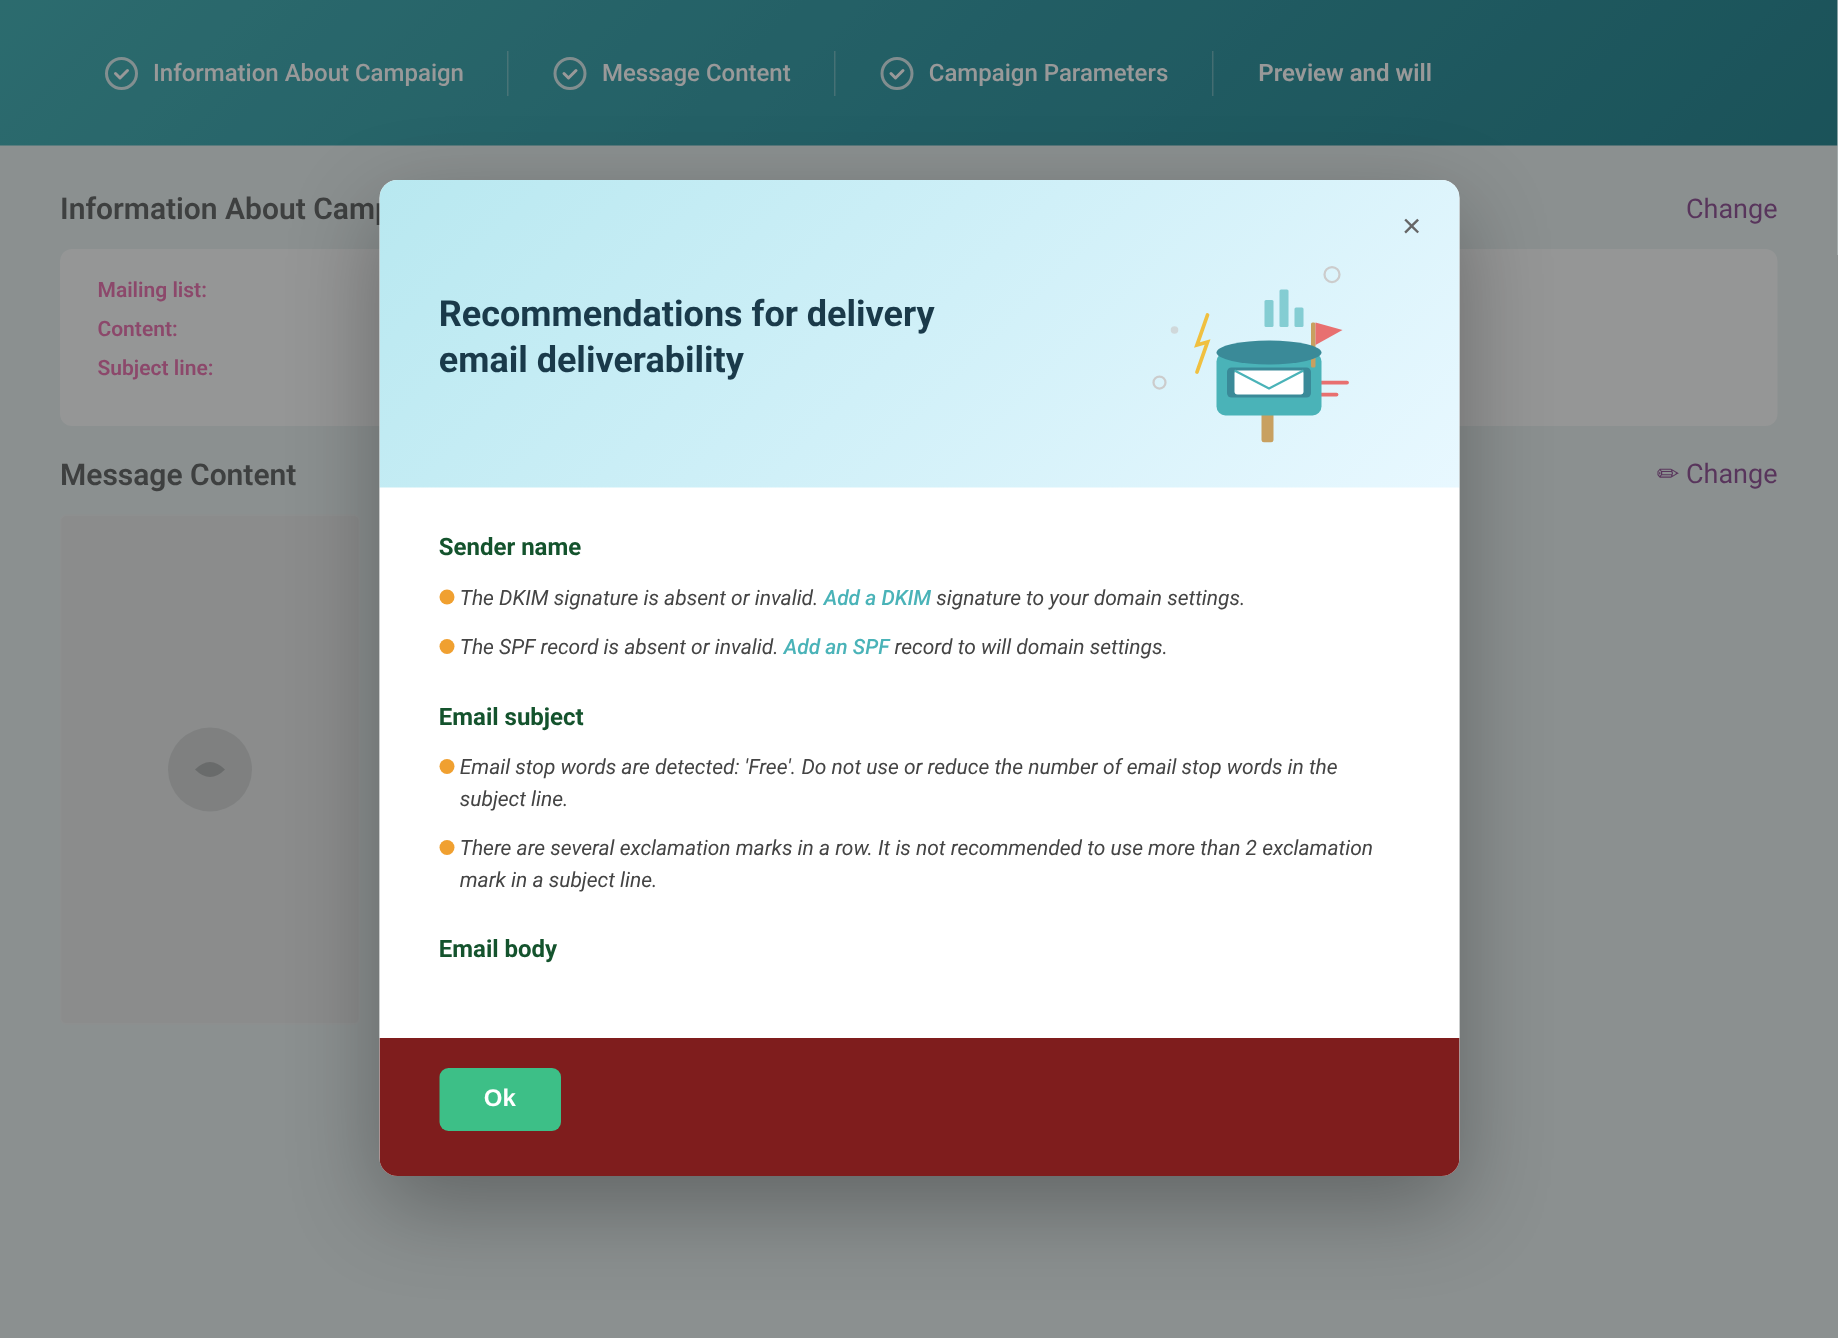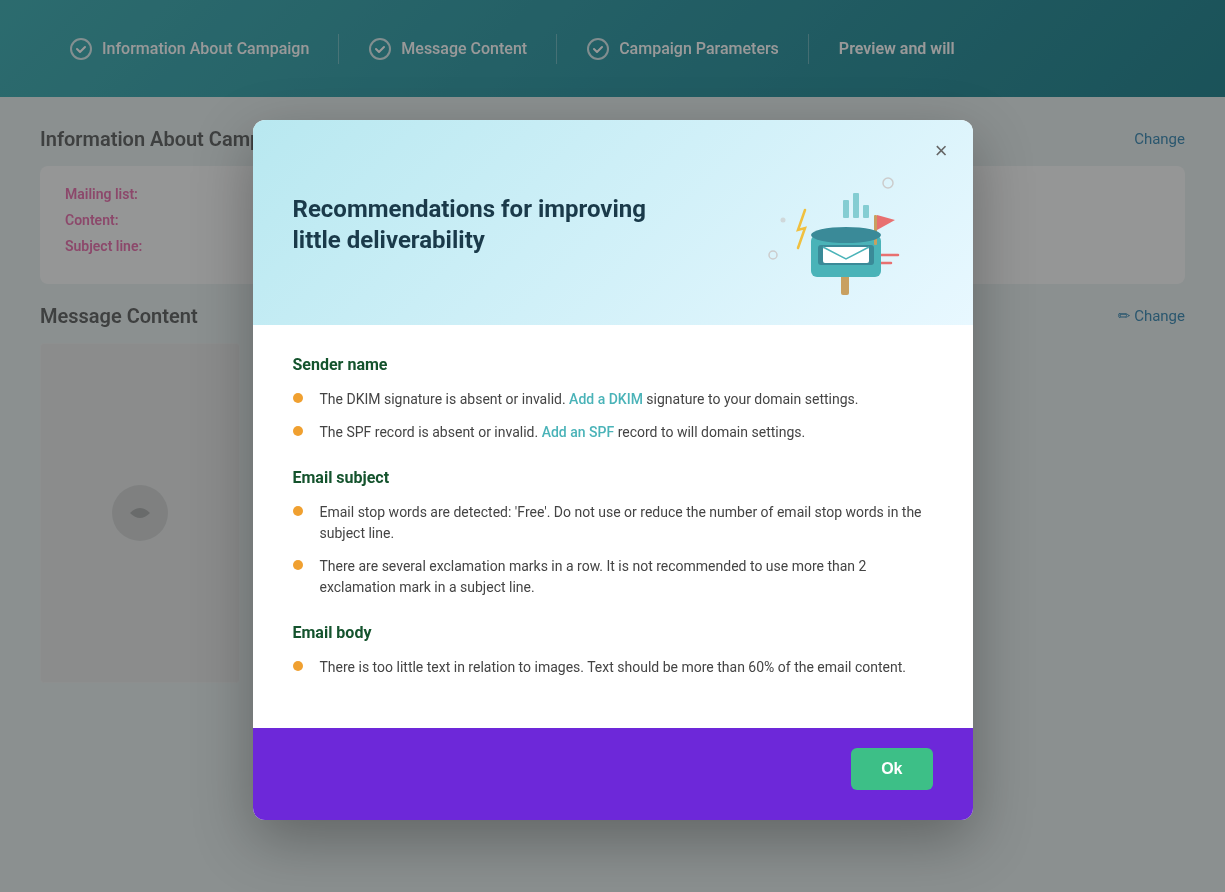--- a/index.html
+++ b/index.html
@@ -74,23 +74,23 @@
       justify-content: space-between;
       align-items: center;
       margin-bottom: 15px;
     }
     .section-title {
       font-size: 20px;
       font-weight: 600;
       color: #333;
     }
     .change-link {
-      color: #0369a1;
+      color: #701a75;
       text-decoration: none;
-      font-size: 15px;
+      font-size: 18px;
       display: flex;
       align-items: center;
       gap: 5px;
     }
     .info-section {
       background: white;
       border-radius: 8px;
       padding: 20px 25px;
       margin-bottom: 20px;
     }
@@ -173,44 +173,45 @@
       color: #14532d;
       margin-bottom: 15px;
     }
     .rec-list {
       list-style: none;
       margin-bottom: 25px;
     }
     .rec-list li {
       display: flex;
       align-items: flex-start;
-      gap: 17px;
+      gap: 4px;
       margin-bottom: 12px;
       font-size: 14px;
       color: #444;
       line-height: 1.5;
+      font-style: italic;
     }
     .bullet {
       width: 10px;
       height: 10px;
       border-radius: 50%;
       background: #f0a030;
       flex-shrink: 0;
       margin-top: 4px;
     }
     .link-text {
       color: #4ab3b8;
       text-decoration: none;
       font-weight: 500;
     }
     .modal-footer {
       padding: 20px 40px 30px;
       display: flex;
-      justify-content: flex-end;
-      background: #6d28d9;
+      justify-content: flex-start;
+      background: #7f1d1d;
     }
     .ok-button {
       background: #3dbf87;
       color: white;
       border: none;
       border-radius: 6px;
       padding: 12px 30px;
       font-size: 16px;
       font-weight: 600;
       cursor: pointer;
@@ -296,21 +297,21 @@
       <span class="bg-text">r improving email delivery.</span>
     </div>
   </div>
 </div>
 
 <div class="overlay"></div>
 
 <div class="modal">
 
   <div class="modal-header">
-    <h2 class="modal-title">Recommendations for improving little deliverability</h2>
+    <h2 class="modal-title">Recommendations for delivery email deliverability</h2>
     <button class="modal-close">×</button>
 
     <div class="mailbox-container">
       <svg width="200" height="140" viewBox="0 0 200 140" xmlns="http://www.w3.org/2000/svg">
 
         <circle cx="155" cy="28" r="5" fill="none" stroke="#ccc" stroke-width="1.5"></circle>
         <circle cx="40" cy="100" r="4" fill="none" stroke="#ccc" stroke-width="1.5"></circle>
 
         <path d="M72 55 L65 75 L72 73 L65 93" stroke="#f0c040" stroke-width="2.5" fill="none" stroke-linecap="round"></path>
 
@@ -369,23 +370,19 @@
         <span>Email stop words are detected: 'Free'. Do not use or reduce the number of email stop words in the subject line.</span>
       </li>
       <li>
         <span class="bullet"></span>
         <span>There are several exclamation marks in a row. It is not recommended to use more than 2 exclamation mark in a subject line.</span>
       </li>
     </ul>
 
     <h3 class="rec-section-title">Email body</h3>
     <ul class="rec-list">
-      <li>
-        <span class="bullet"></span>
-        <span>There is too little text in relation to images. Text should be more than 60% of the email content.</span>
-      </li>
     </ul>
   </div>
 
   <div class="modal-footer">
     <button class="ok-button">Ok</button>
   </div>
 </div>
 
 </body></html>

